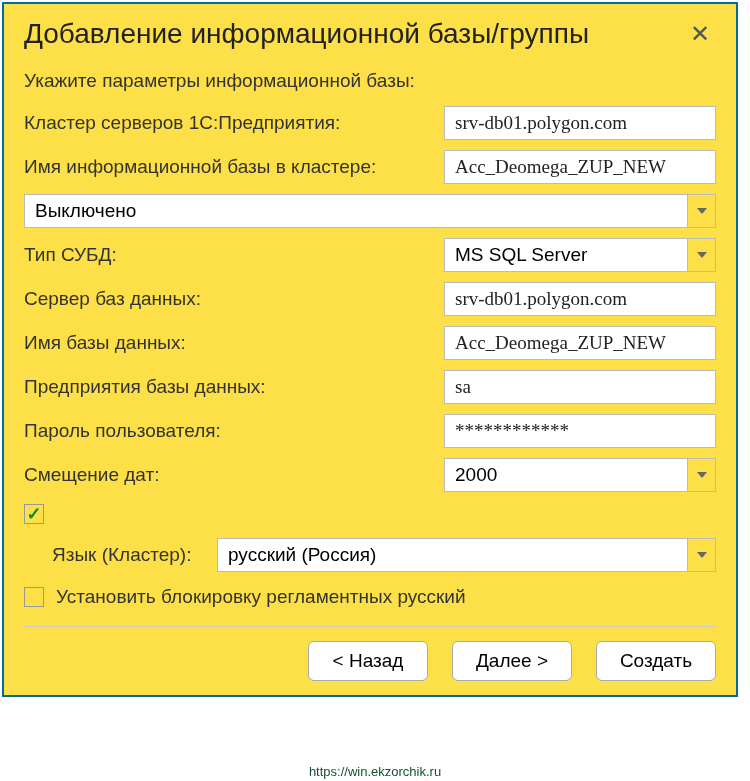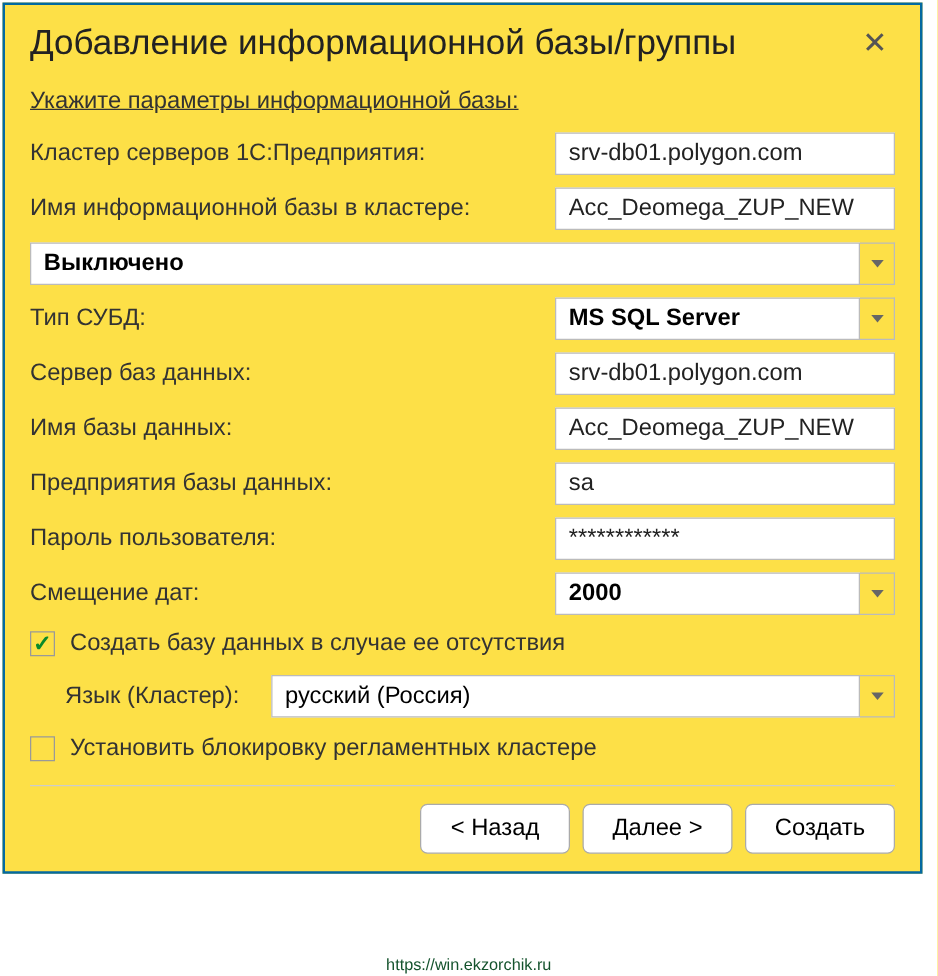--- a/index.html
+++ b/index.html
@@ -2,39 +2,39 @@
 <html><head>
   <meta charset="utf-8">
   <style>
     * { box-sizing: border-box; margin: 0; padding: 0; font-family: Arial, sans-serif; }
     body { background: #fff; width: 750px; height: 781px; overflow: hidden; position: relative; }
     .window { border: 2px solid #0369a1; width: 736px; margin: 2px; background: #fde047; }
     .titlebar { display: flex; align-items: center; justify-content: space-between; padding: 14px 20px 10px 20px; }
     .title { font-size: 28px; color: #222; }
     .close-x { font-size: 24px; color: #555; cursor: pointer; padding: 0 6px; font-weight: 300; }
     .content { padding: 10px 20px 14px 20px; }
-    .subtitle { font-size: 19px; color: #333; margin-bottom: 14px; text-decoration: underline; }
+    .subtitle { font-size: 19px; color: #333; margin-bottom: 14px; }
     .form-row { display: flex; align-items: center; margin-bottom: 10px; }
     .label { font-size: 19px; color: #333; flex: 0 0 420px; }
     .input-wrap { flex: 1; display: flex; }
-    .txt, .sel { width: 100%; height: 34px; font-size: 19px; padding: 2px 10px; border: 1px solid #bbb; background: #fff; color: #222; }
-    .sel-wrap { display: flex; width: 100%; font-weight: bold; }
+    .txt, .sel { width: 100%; height: 34px; font-size: 19px; padding: 2px 10px; border: 1px solid #bbb; background: #fff; color: #222; font-family: Liberation Serif, serif; }
+    .sel-wrap { display: flex; width: 100%; }
     .sel-main { flex: 1; border: 1px solid #bbb; height: 34px; font-size: 19px; padding: 4px 10px; background: #fff; display: flex; align-items: center; }
     .sel-caret { width: 28px; height: 34px; border: 1px solid #bbb; border-left: none; display: flex; align-items: center; justify-content: center; cursor: pointer; }
     .caret-down { width: 0; height: 0; border-left: 5px solid transparent; border-right: 5px solid transparent; border-top: 6px solid #666; }
     .check-row { display: flex; align-items: center; margin: 12px 0 14px 0; }
     .check-row2 { display: flex; align-items: center; margin: 14px 0 18px 0; }
     .checkbox { width: 20px; height: 20px; border: 1px solid #999; margin-right: 12px; display: flex; align-items: center; justify-content: center; cursor: pointer; }
     .check-mark { color: #0a8a2a; font-size: 18px; font-weight: bold; line-height: 1; }
     .check-label { font-size: 19px; color: #333; }
     .lang-row { display: flex; align-items: center; margin-bottom: 14px; padding-left: 28px; }
     .lang-label { font-size: 19px; color: #333; width: 165px; }
     .lang-sel-wrap { flex: 1; display: flex; }
     .hr { border: none; border-top: 1px solid #ccc; margin: 12px 0 14px 0; }
-    .buttons { display: flex; justify-content: flex-end; gap: 10px; }
+    .buttons { display: flex; justify-content: flex-end; gap: 24px; }
     .btn { min-width: 120px; height: 40px; font-size: 19px; border: 1px solid #aaa; background: #fff; border-radius: 6px; cursor: pointer; display: inline-flex; align-items: center; justify-content: center; padding: 0 18px; }
     .source-url { position: absolute; bottom: 2px; left: 50%; transform: translateX(-50%); font-size: 13px; color: #14532d; }
   </style>
 </head>
 <body>
 
 <div class="window">
   <div class="titlebar">
     <div class="title">Добавление информационной базы/группы</div>
     <div class="close-x">✕</div>
@@ -110,36 +110,35 @@
         <div class="sel-caret">
             <div class="caret-down"></div>
           </div>
       </div>
     </div>
 
     <div class="check-row">
       <div class="checkbox">
         <span class="check-mark">✓</span>
       </div>
-      <div class="check-label">Создать базу данных в случае ее отсутствия</div>
     </div>
 
     <div class="lang-row">
       <div class="lang-label">Язык (Кластер):</div>
       <div class="lang-sel-wrap">
         <div class="sel-main">русский (Россия)</div>
         <div class="sel-caret">
             <div class="caret-down"></div>
           </div>
       </div>
     </div>
 
     <div class="check-row2">
       <div class="checkbox"></div>
-      <div class="check-label">Установить блокировку регламентных кластере</div>
+      <div class="check-label">Установить блокировку регламентных русский</div>
     </div>
 
     <hr class="hr">
 
     <div class="buttons">
       <button class="btn">&lt; Назад</button>
       <button class="btn">Далее &gt;</button>
       <button class="btn">Создать</button>
     </div>
   </div>

